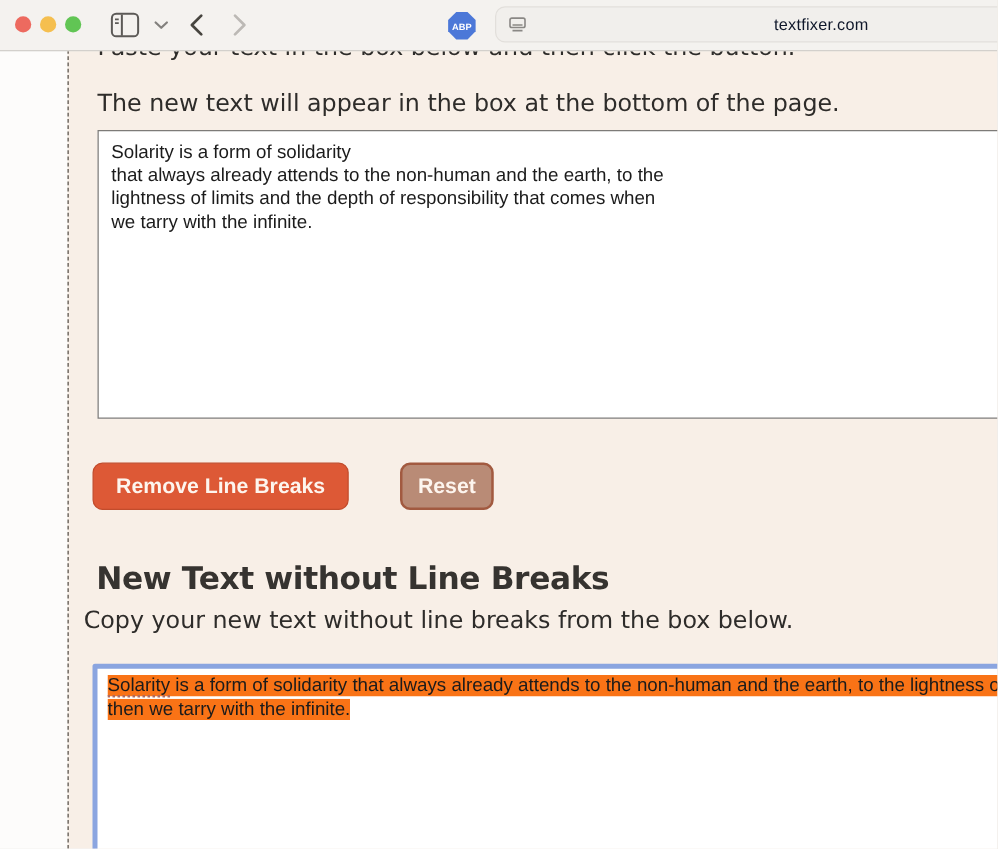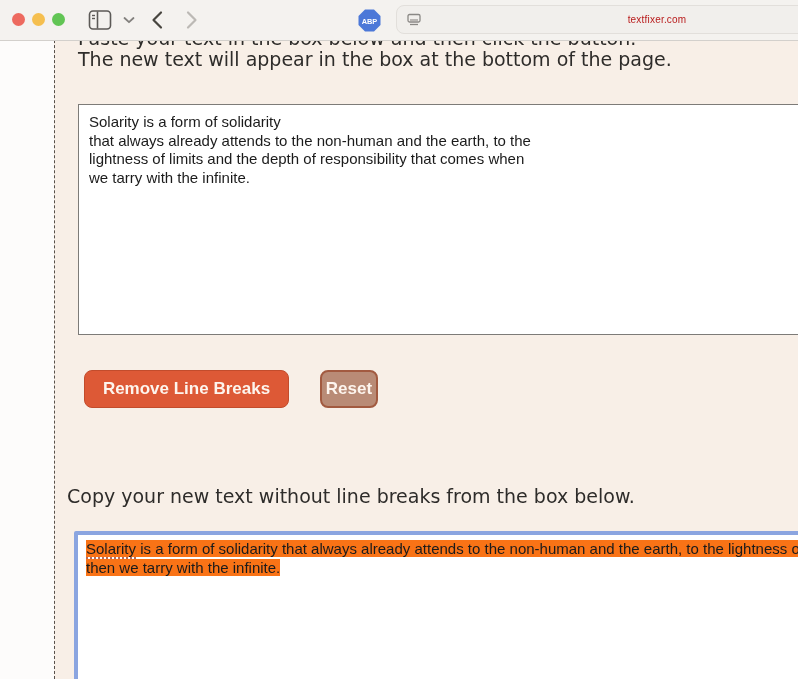--- a/index.html
+++ b/index.html
@@ -33,62 +33,62 @@
   .abp-badge svg text { font-family: "Liberation Sans", sans-serif; }
 
   .url-field {
     position: absolute; left: 396px; top: 5px; width: 522px; height: 29px;
     background: #f1efec;
     border: 1px solid #e2dfdb;
     border-radius: 8px;
     display: flex; align-items: center; justify-content: center;
   }
   .url-page-icon { position: absolute; left: 9px; top: 6px; }
-  .url-text { font-size: 10px; color: #b91c1c; letter-spacing: 0.2px; }
+  .url-text { font-size: 13px; color: #0f172a; letter-spacing: 0.2px; }
 
   
   .page-bg {
     position: absolute; left: 54px; top: 0; right: 0; bottom: 0;
     background: #f8efe7;
     border-left: 1px dashed #57504a;
     z-index: 1;
   }
   .left-strip {
     position: absolute; left: 0; top: 0; width: 54px; bottom: 0;
     background: #fdfcfb; z-index: 1;
   }
 
   .prose { position: absolute; z-index: 2; font-family: "DejaVu Sans", sans-serif; color: #2e2c2a; }
   .intro1 { left: 78px; top: 27px; font-size: 19px; }
-  .intro2 { left: 78px; top: 48px; font-size: 19px; }
+  .intro2 { left: 78px; top: 72px; font-size: 19px; }
 
   .input-box {
     position: absolute; z-index: 2;
     left: 78px; top: 104px; width: 934px; height: 231px;
     background: #ffffff;
     border: 1px solid #7d7b78;
     padding: 8px 10px;
     font-family: "Liberation Sans", sans-serif;
     font-size: 15px; line-height: 18.5px; color: #1b1b1b;
     cursor: text;
   }
 
   .btn {
     position: absolute; z-index: 2; top: 370px; height: 38px;
     display: inline-flex; align-items: center; justify-content: center;
     font-family: "Liberation Sans", sans-serif;
     font-weight: bold; font-size: 17px; color: #fdf5ee;
     border-radius: 8px; cursor: pointer;
   }
   .btn-remove {
-    left: 84px; width: 205px;
+    left: 74px; width: 205px;
     background: #dd5936; border: 1px solid #c24c2c;
   }
   .btn-reset {
-    left: 320px; width: 58px;
+    left: 320px; width: 75px;
     background: #b98b76; border: 2px solid #a25a40;
   }
 
   .result-heading {
     left: 77px; top: 448px;
     font-size: 25px; font-weight: bold; color: #363330;
     letter-spacing: -0.3px;
   }
   .result-sub { left: 67px; top: 485px; font-size: 19px; }
 
@@ -125,20 +125,21 @@
   <div class="input-box">
     <div>Solarity is a form of solidarity</div>
     <div>that always already attends to the non-human and the earth, to the</div>
     <div>lightness of limits and the depth of responsibility that comes when</div>
     <div>we tarry with the infinite.</div>
   </div>
 
   <div class="btn btn-remove">Remove Line Breaks</div>
   <div class="btn btn-reset">Reset</div>
 
+  <div class="prose result-heading">New Text without Line Breaks</div>
   <div class="prose result-sub">Copy your new text without line breaks from the box below.</div>
 
   <div class="output-box">
     <div class="out-line"><span class="sel misspelled">Solarity</span><span class="sel"> is a form of solidarity that always already attends to the non-human and the earth, to the lightness of limits and the depth of responsibility that comes</span></div>
     <div class="out-line"><span class="sel">then we tarry with the infinite.</span></div>
   </div>
 
   <div class="toolbar">
     <div class="traffic t-close"></div>
     <div class="traffic t-min"></div>

